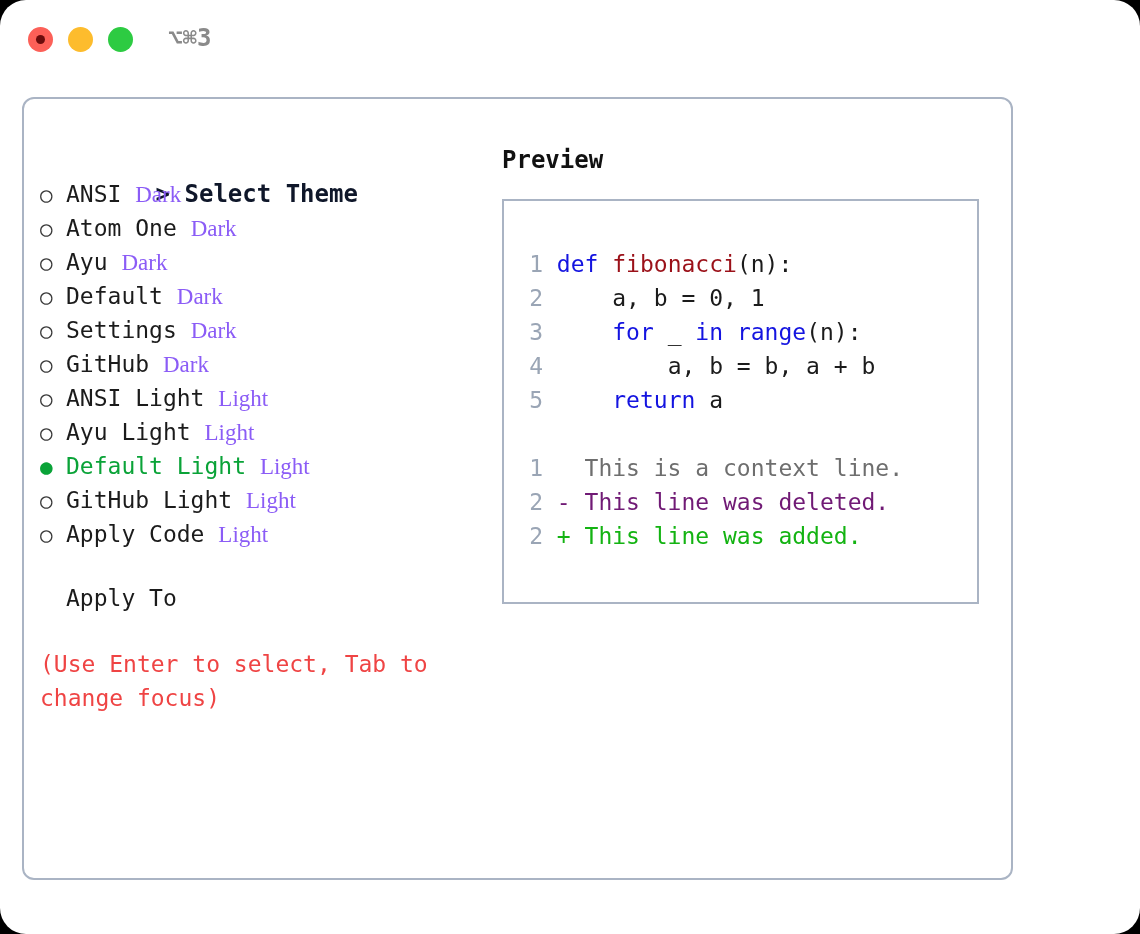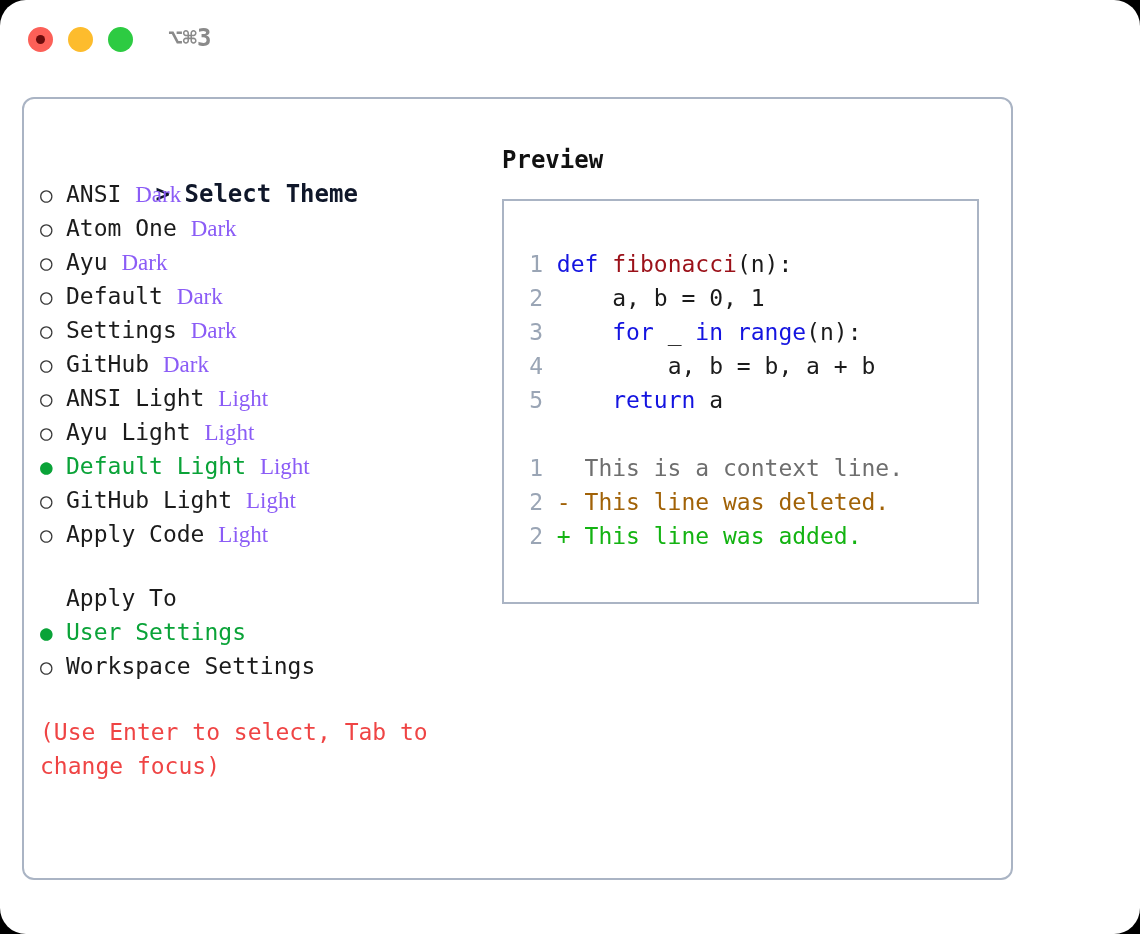--- a/index.html
+++ b/index.html
@@ -164,21 +164,21 @@
   .ln {
     display: inline-block;
     width: 22px;
     text-align: right;
     color: #9aa5b5;
   }
   .kw  { color: #1414e0; }
   .fn  { color: #9b1119; }
   .plain { color: #1b1b1b; }
   .ctx { color: #6e6e6e; }
-  .del { color: #a16207; margin-top: 24px; }
+  .del { color: #701a75; margin-top: 24px; }
   .add { color: #13b312; }
   .gap { height: 34px; }
 </style>
 </head>
 <body>
 
 <div id="window">
 
   <div id="titlebar">
     <div class="dot" id="dot-red"></div>
@@ -205,24 +205,20 @@
           <div class="row"><span class="marker">○</span><span class="theme-name">GitHub</span><span> </span><span class="tag">Dark</span></div>
           <div class="row"><span class="marker">○</span><span class="theme-name">ANSI Light</span><span> </span><span class="tag">Light</span></div>
           <div class="row"><span class="marker">○</span><span class="theme-name">Ayu Light</span><span> </span><span class="tag">Light</span></div>
           <div class="row selected"><span class="marker sel">●</span><span class="theme-name">Default Light</span><span> </span><span class="tag">Light</span></div>
           <div class="row"><span class="marker">○</span><span class="theme-name">GitHub Light</span><span> </span><span class="tag">Light</span></div>
           <div class="row"><span class="marker">○</span><span class="theme-name">Apply Code</span><span> </span><span class="tag">Light</span></div>
         </div>
 
       <div id="apply-block">
         <div class="apply-head">Apply To</div>
-        <div id="apply-list">
-            <div class="row selected"><span class="marker sel">●</span><span class="theme-name">User Settings</span></div>
-            <div class="row"><span class="marker">○</span><span class="theme-name">Workspace Settings</span></div>
-          </div>
       </div>
 
       <div id="hint">(Use Enter to select, Tab to change focus)</div>
     </div>
 
     <div id="preview-column">
       <div id="preview-title">Preview</div>
       <div id="preview-box">
         <div id="code"><div class="cline"><span class="ln">1</span><span> </span><span class="kw">def</span><span class="plain"> </span><span class="fn">fibonacci</span><span class="plain">(n):</span></div><div class="cline"><span class="ln">2</span><span> </span><span class="plain">    a, b = 0, 1</span></div><div class="cline"><span class="ln">3</span><span> </span><span class="plain">    </span><span class="kw">for</span><span class="plain"> _ </span><span class="kw">in</span><span class="plain"> </span><span class="kw">range</span><span class="plain">(n):</span></div><div class="cline"><span class="ln">4</span><span> </span><span class="plain">        a, b = b, a + b</span></div><div class="cline"><span class="ln">5</span><span> </span><span class="plain">    </span><span class="kw">return</span><span class="plain"> a</span></div><div class="gap"></div><div class="cline"><span class="ln">1</span><span class="ctx">   This is a context line.</span></div><div class="cline"><span class="ln">2</span><span class="del"> - This line was deleted.</span></div><div class="cline"><span class="ln">2</span><span class="add"> + This line was added.</span></div></div>
       </div>

